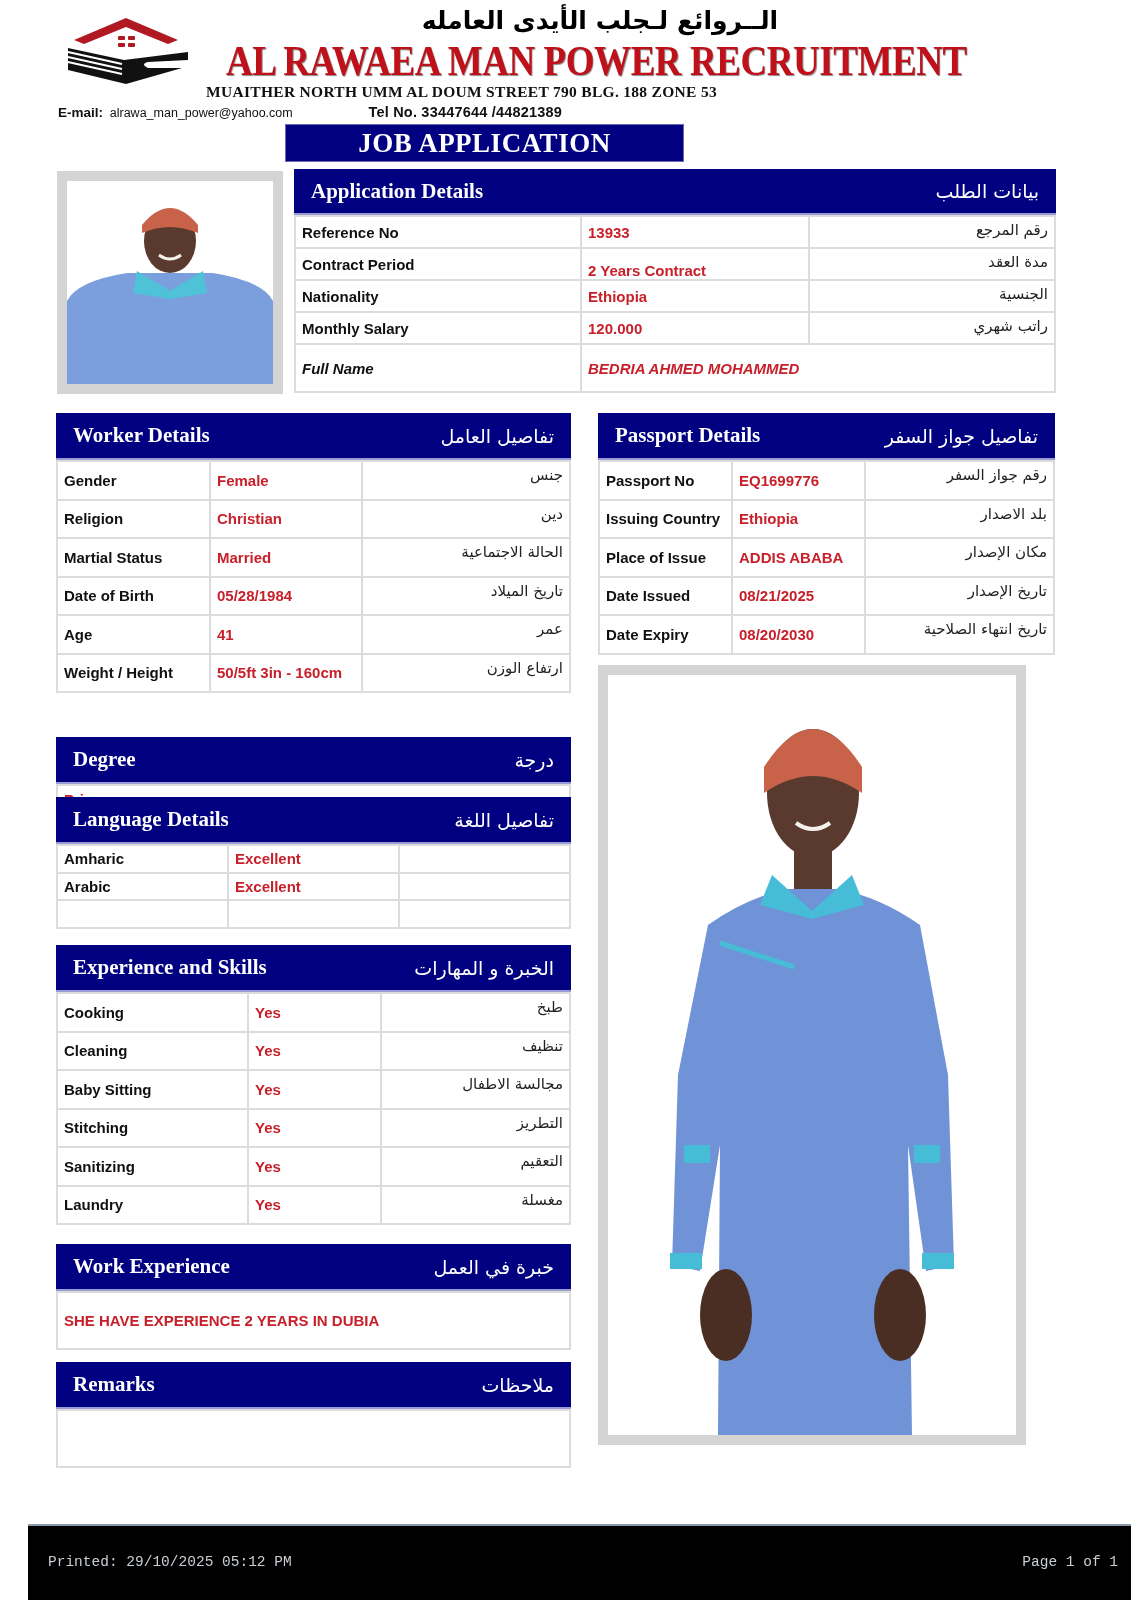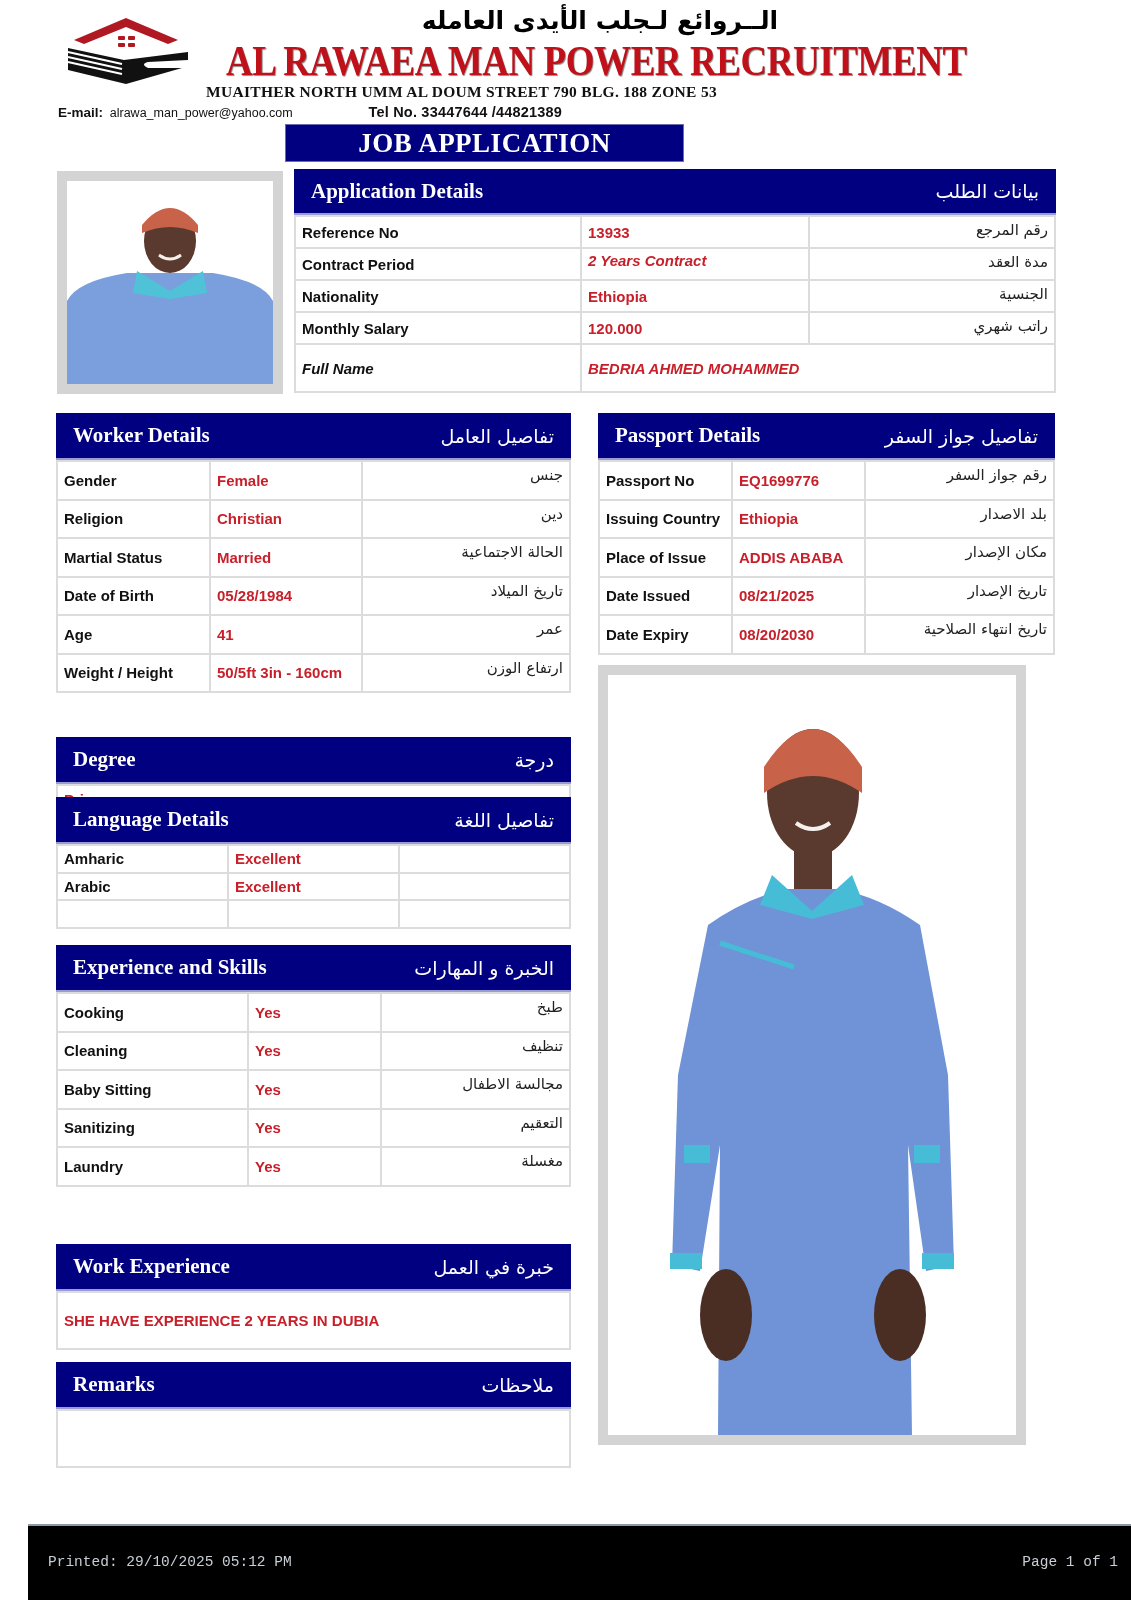--- a/index.html
+++ b/index.html
@@ -40,21 +40,21 @@
   table { border-collapse: collapse; width: 100%; table-layout: fixed; }
   td { border: 2px solid #dcdcdc; padding: 0 6px; font-size: 15px; vertical-align: middle; }
   td.label { font-weight: bold; color: #111; }
   td.value { font-weight: bold; color: #c8202a; }
   td.arabic { font-family: "DejaVu Sans", sans-serif; font-size: 15px; direction: rtl; text-align: right; color: #222; vertical-align: top; padding-top: 4px; }
 
   #app { left: 294px; top: 169px; width: 762px; }
   #app .sec-header { height: 46px; }
   #app td { height: 32px; }
   #app tr.full td { height: 48px; font-style: italic; }
-  #app td.value.top { vertical-align: top; padding-top: 3px; font-style: italic; }
+  #app td.value.top { vertical-align: top; padding-top: 13px; }
 
   #worker { left: 56px; top: 413px; width: 515px; }
   #worker .sec-header { height: 47px; }
   #worker td { height: 38.5px; }
 
   #passport { left: 598px; top: 413px; width: 457px; }
   #passport .sec-header { height: 47px; }
   #passport td { height: 38.5px; }
 
   #degree { left: 56px; top: 705px; width: 515px; }
@@ -336,20 +336,25 @@
       <td class="label">Cleaning</td>
       <td class="value">Yes</td>
       <td class="arabic">تنظيف</td>
     </tr>
     <tr>
       <td class="label">Baby Sitting</td>
       <td class="value">Yes</td>
       <td class="arabic">مجالسة الاطفال</td>
     </tr>
     <tr>
+      <td class="label">Stitching</td>
+      <td class="value">Yes</td>
+      <td class="arabic">التطريز</td>
+    </tr>
+    <tr>
       <td class="label">Sanitizing</td>
       <td class="value">Yes</td>
       <td class="arabic">التعقيم</td>
     </tr>
     <tr>
       <td class="label">Laundry</td>
       <td class="value">Yes</td>
       <td class="arabic">مغسلة</td>
     </tr>
   </tbody>

